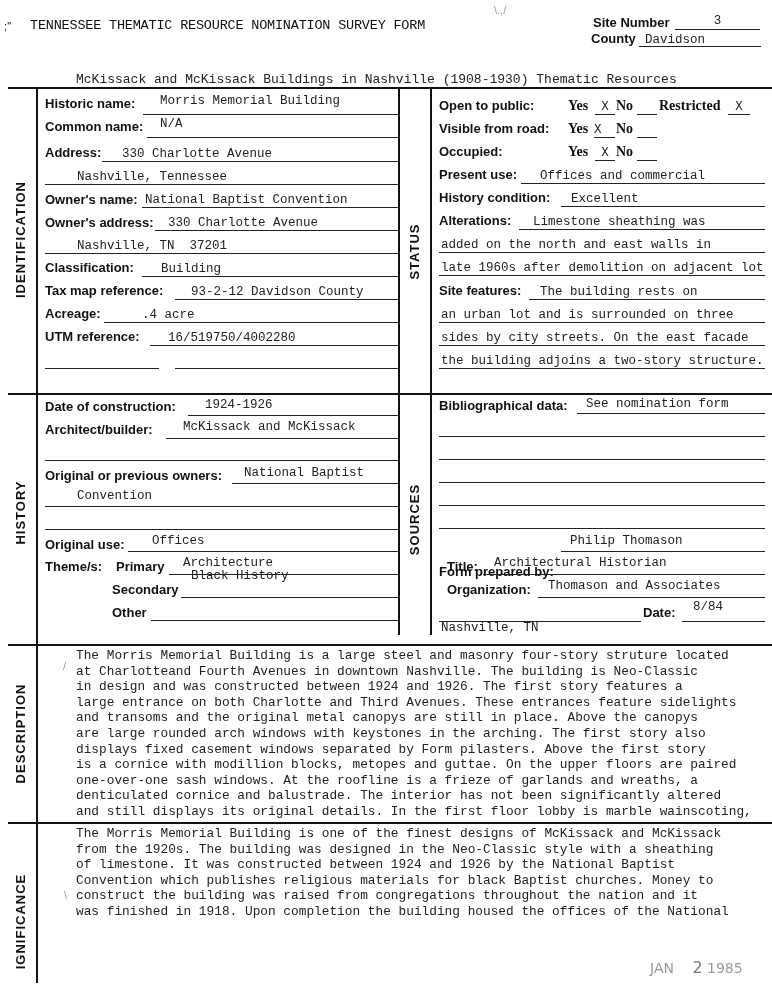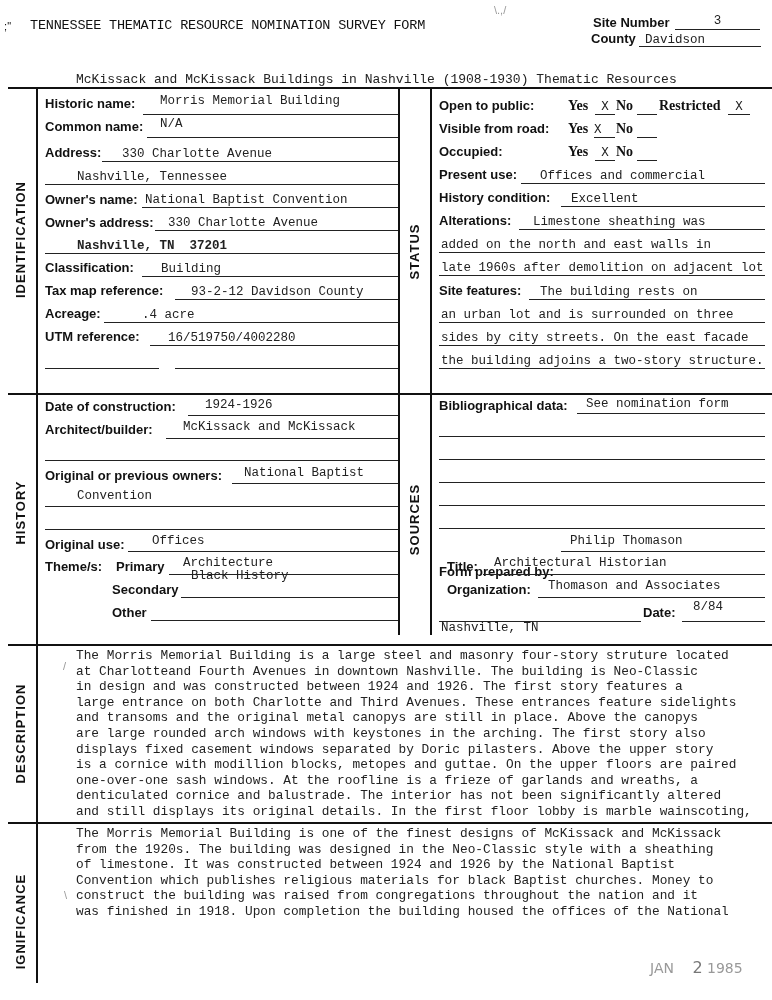--- a/index.html
+++ b/index.html
@@ -66,21 +66,21 @@
   <div class="abs mono" style="left:77px;top:170px;">Nashville, Tennessee</div>
 
   <div class="abs lbl" style="left:45px;top:192px;">Owner's name:</div>
   <div class="hline" style="left:142px;top:207px;width:256px;"></div>
   <div class="abs mono" style="left:145px;top:193px;">National Baptist Convention</div>
 
   <div class="abs lbl" style="left:45px;top:215px;">Owner's address:</div>
   <div class="hline" style="left:155px;top:230px;width:243px;"></div>
   <div class="abs mono" style="left:168px;top:216px;">330 Charlotte Avenue</div>
   <div class="hline" style="left:45px;top:253px;width:353px;"></div>
-  <div class="abs mono" style="left:77px;top:239px;white-space:pre;font-weight:bold;">Nashville, TN  37201</div>
+  <div class="abs mono" style="left:77px;top:239px;white-space:pre;">Nashville, TN  37201</div>
 
   <div class="abs lbl" style="left:45px;top:260px;">Classification:</div>
   <div class="hline" style="left:142px;top:276px;width:256px;"></div>
   <div class="abs mono" style="left:161px;top:262px;">Building</div>
 
   <div class="abs lbl" style="left:45px;top:283px;">Tax map reference:</div>
   <div class="hline" style="left:175px;top:299px;width:223px;"></div>
   <div class="abs mono" style="left:191px;top:285px;">93-2-12 Davidson County</div>
 
   <div class="abs lbl" style="left:45px;top:306px;">Acreage:</div>
@@ -209,21 +209,21 @@
 
 <div>
   <div class="mark" style="left:63px;top:660px;">/</div>
   <div id="desc" class="abs" style="left:76px;top:648px;">
       <div class="para">The Morris Memorial Building is a large steel and masonry four-story struture located</div>
       <div class="para">at Charlotteand Fourth Avenues in downtown Nashville. The building is Neo-Classic</div>
       <div class="para">in design and was constructed between 1924 and 1926. The first story features a</div>
       <div class="para">large entrance on both Charlotte and Third Avenues. These entrances feature sidelights</div>
       <div class="para">and transoms and the original metal canopys are still in place. Above the canopys</div>
       <div class="para">are large rounded arch windows with keystones in the arching. The first story also</div>
-      <div class="para">displays fixed casement windows separated by Doric pilasters. Above the upper story</div>
+      <div class="para">displays fixed casement windows separated by Form pilasters. Above the first story</div>
       <div class="para">is a cornice with modillion blocks, metopes and guttae. On the upper floors are paired</div>
       <div class="para">one-over-one sash windows. At the roofline is a frieze of garlands and wreaths, a</div>
       <div class="para">denticulated cornice and balustrade. The interior has not been significantly altered</div>
       <div class="para">and still displays its original details. In the first floor lobby is marble wainscoting,</div>
     </div>
 </div>
 
 <div>
   <div class="mark" style="left:64px;top:889px;">\</div>
   <div id="sig" class="abs" style="left:76px;top:826px;">

